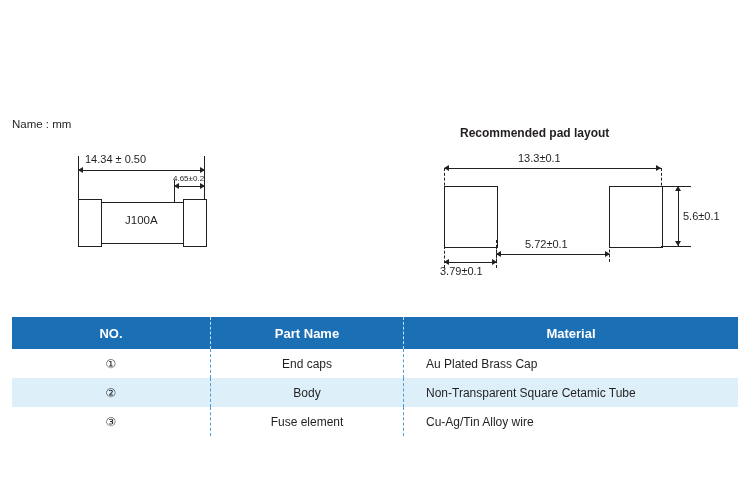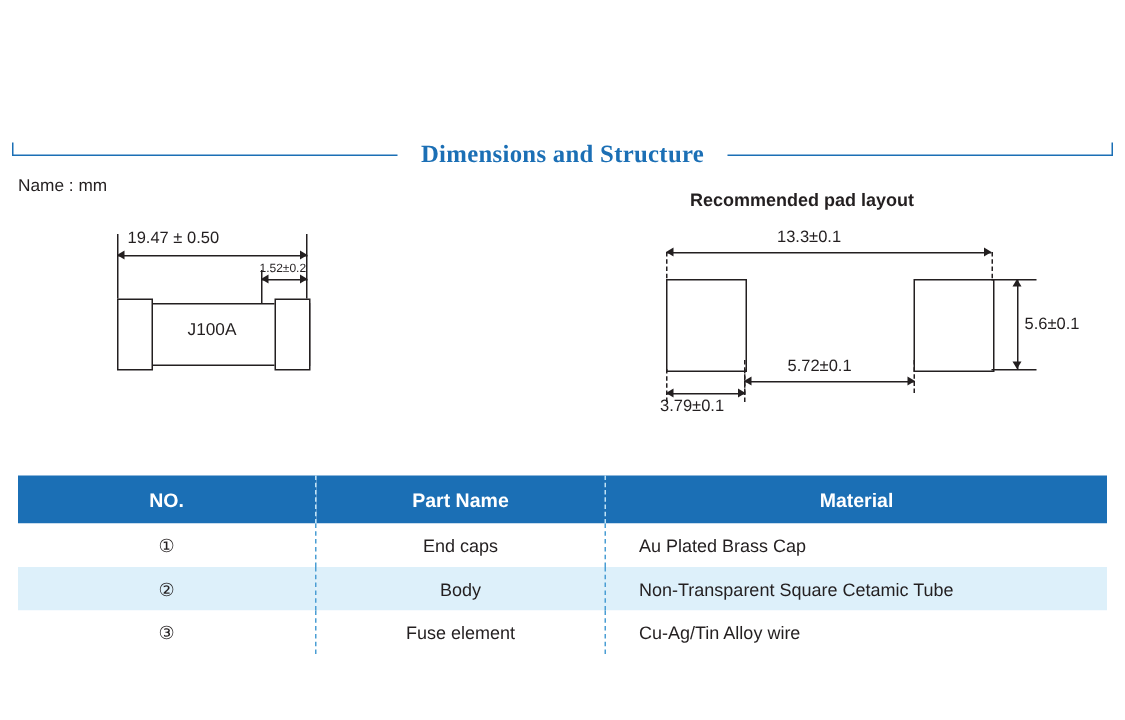--- a/index.html
+++ b/index.html
@@ -171,41 +171,36 @@
   .mat-table td.left-pad { text-align: left; padding-left: 22px; }
   .mat-table th.col-no { width: 196px; }
   .mat-table th.col-part { width: 190px; }
   .circled { font-size: 13px; }
 </style>
 </head>
 <body>
 
 <div class="page">
 
-  <div class="section-head" id="dims-head">
-    <div class="rule left"></div>
-    <div class="title">Dimensions and Structure</div>
-    <div class="rule right"></div>
-  </div>
 
   <div class="unit-label">Name : mm</div>
 
   <div class="drw" style="left:70px; top:150px; width:220px; height:110px;">
 
     <div class="vline" style="left:8px; top:6px; height:46px;"></div>
     <div class="vline" style="left:134px; top:6px; height:46px;"></div>
     <div class="hline" style="left:8px; top:20px; width:127px;"></div>
     <div class="arrow-left" style="left:8px; top:17px;"></div>
     <div class="arrow-right" style="left:130px; top:17px;"></div>
-    <div class="lbl" style="left:15px; top:3px;">19.47 ± 0.50</div>
+    <div class="lbl" style="left:15px; top:3px;">14.34 ± 0.50</div>
 
     <div class="hline" style="left:104px; top:36px; width:31px;"></div>
     <div class="arrow-left" style="left:104px; top:33px;"></div>
     <div class="arrow-right" style="left:130px; top:33px;"></div>
-    <div class="lbl sm" style="left:103px; top:24px;">1.52±0.2</div>
+    <div class="lbl sm" style="left:103px; top:24px;">4.65±0.2</div>
     <div class="vline" style="left:104px; top:30px; height:22px;"></div>
 
     <div class="body-box" style="left:8px; top:52px; width:127px; height:40px;"></div>
     <div class="cap-box" style="left:8px; top:49px; width:22px; height:46px;"></div>
     <div class="cap-box" style="left:113px; top:49px; width:22px; height:46px;"></div>
     <div class="part-text" style="left:55px; top:64px;">J100A</div>
   </div>
 
 
   <div class="pad-title">Recommended pad layout</div>

